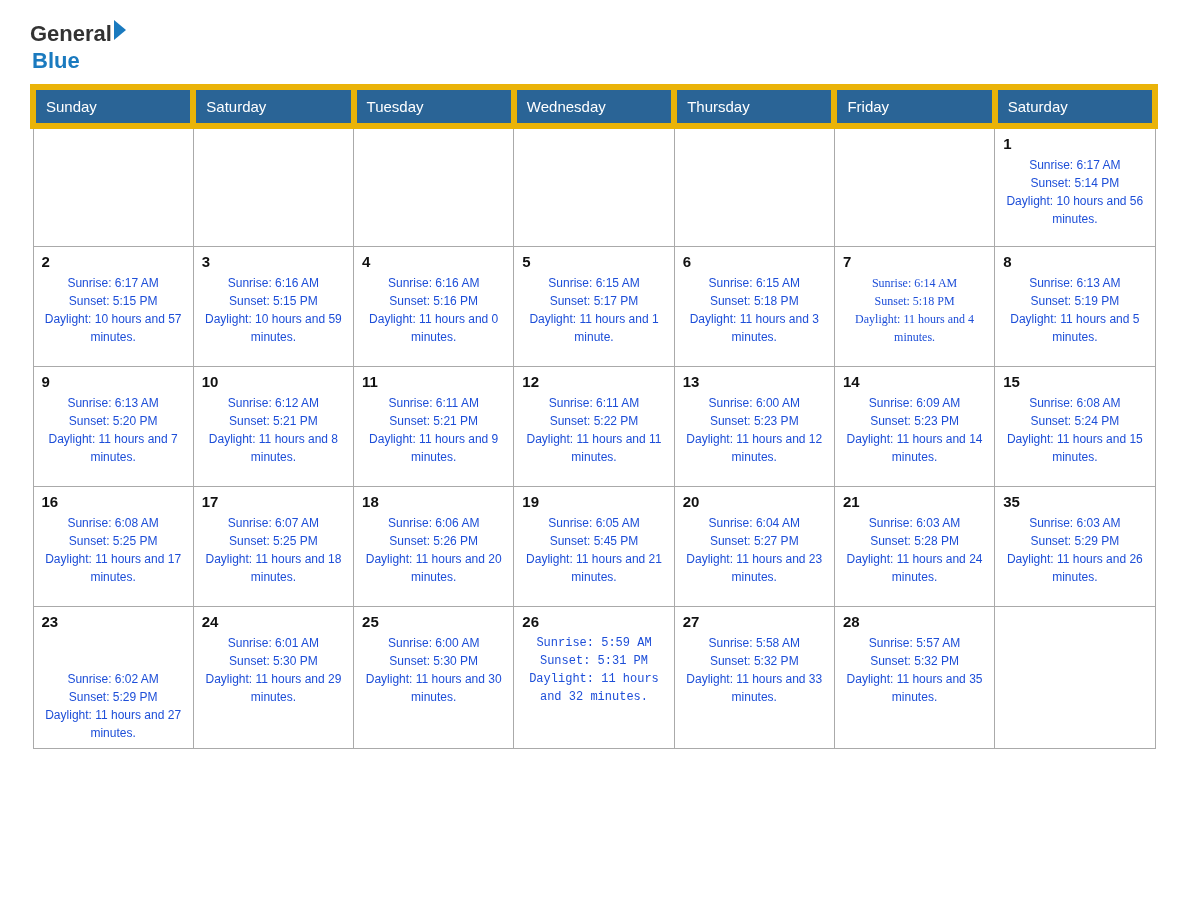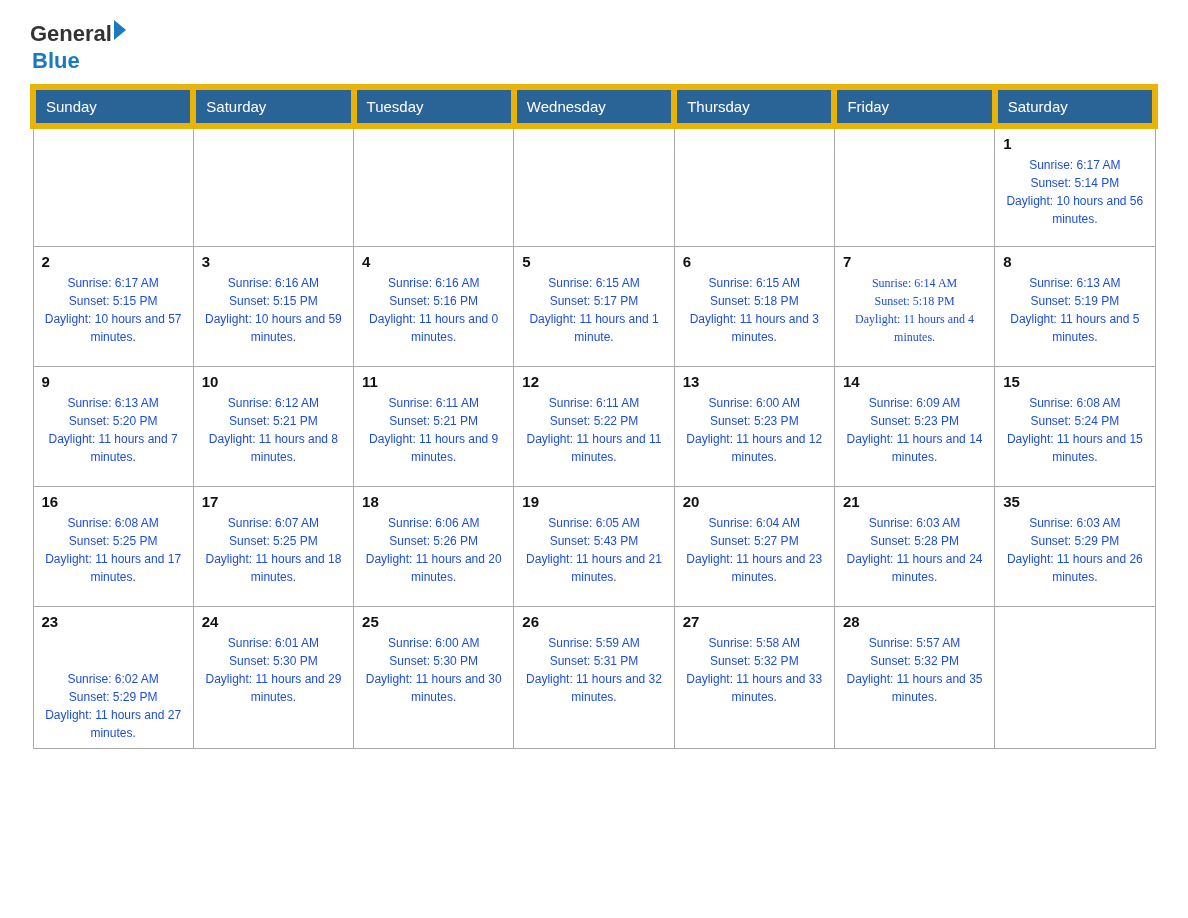--- a/index.html
+++ b/index.html
@@ -247,21 +247,21 @@
         </td>
         <td>
           <span class="day-number">18</span>
           <div class="day-info" style="white-space: pre-line;">Sunrise: 6:06 AM
 Sunset: 5:26 PM
 Daylight: 11 hours and 20 minutes.</div>
         </td>
         <td>
           <span class="day-number">19</span>
           <div class="day-info" style="white-space: pre-line;">Sunrise: 6:05 AM
-Sunset: 5:43 PM
+Sunset: 5:45 PM
 Daylight: 11 hours and 21 minutes.</div>
         </td>
         <td>
           <span class="day-number">20</span>
           <div class="day-info" style="white-space: pre-line;">Sunrise: 6:04 AM
 Sunset: 5:27 PM
 Daylight: 11 hours and 23 minutes.</div>
         </td>
         <td>
           <span class="day-number">21</span>
@@ -290,21 +290,21 @@
 Daylight: 11 hours and 29 minutes.</div>
         </td>
         <td>
           <span class="day-number">25</span>
           <div class="day-info" style="white-space: pre-line;">Sunrise: 6:00 AM
 Sunset: 5:30 PM
 Daylight: 11 hours and 30 minutes.</div>
         </td>
         <td>
           <span class="day-number">26</span>
-          <div class="day-info" style="white-space: pre-line;">Sunrise: 5:59 AM
+          <div class="day-info" style="white-space: pre-line; font-family: Liberation Mono, monospace;">Sunrise: 5:59 AM
 Sunset: 5:31 PM
 Daylight: 11 hours and 32 minutes.</div>
         </td>
         <td>
           <span class="day-number">27</span>
           <div class="day-info" style="white-space: pre-line;">Sunrise: 5:58 AM
 Sunset: 5:32 PM
 Daylight: 11 hours and 33 minutes.</div>
         </td>
         <td>

